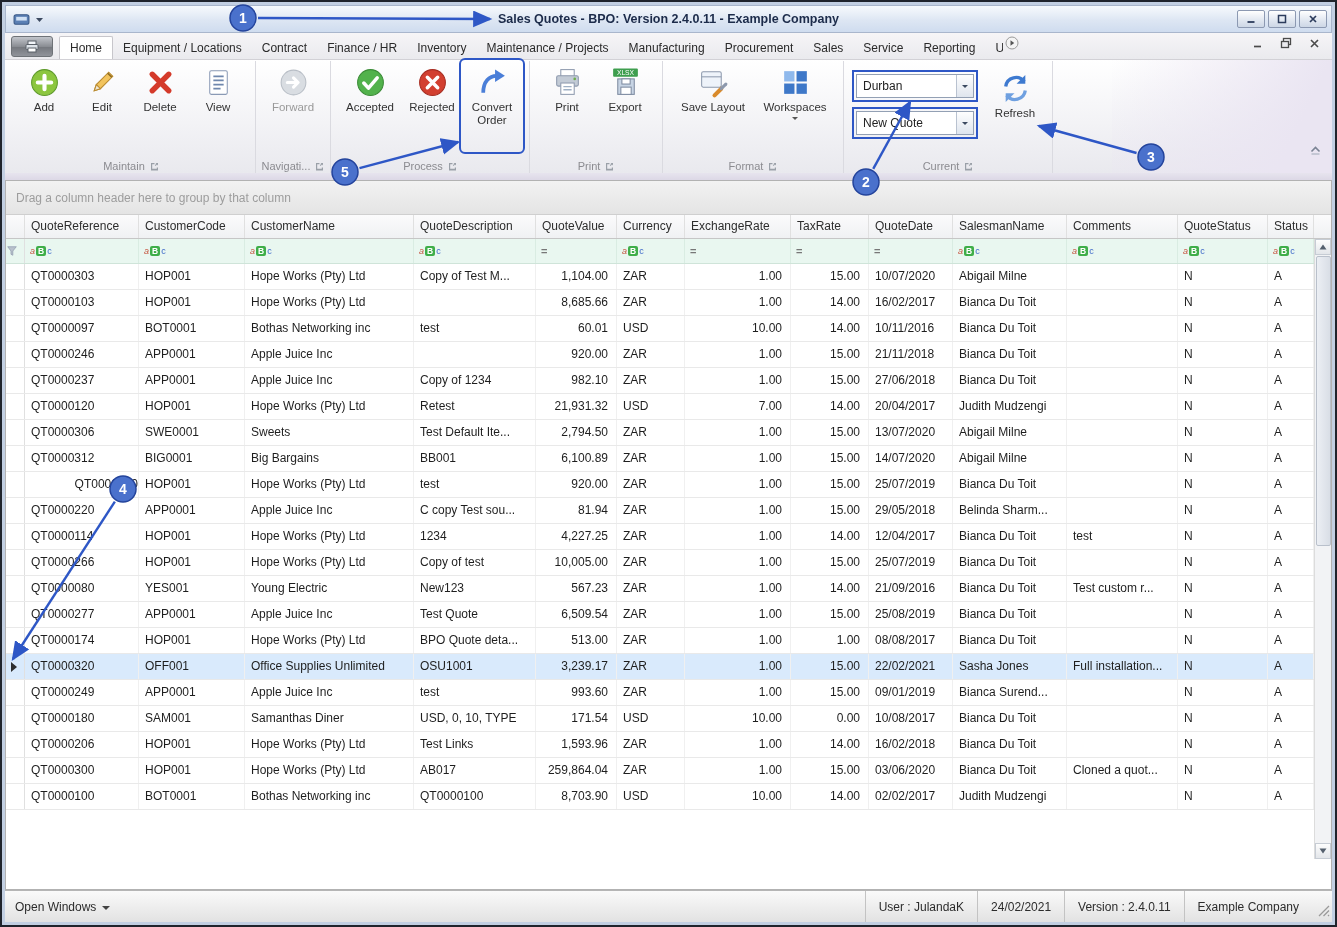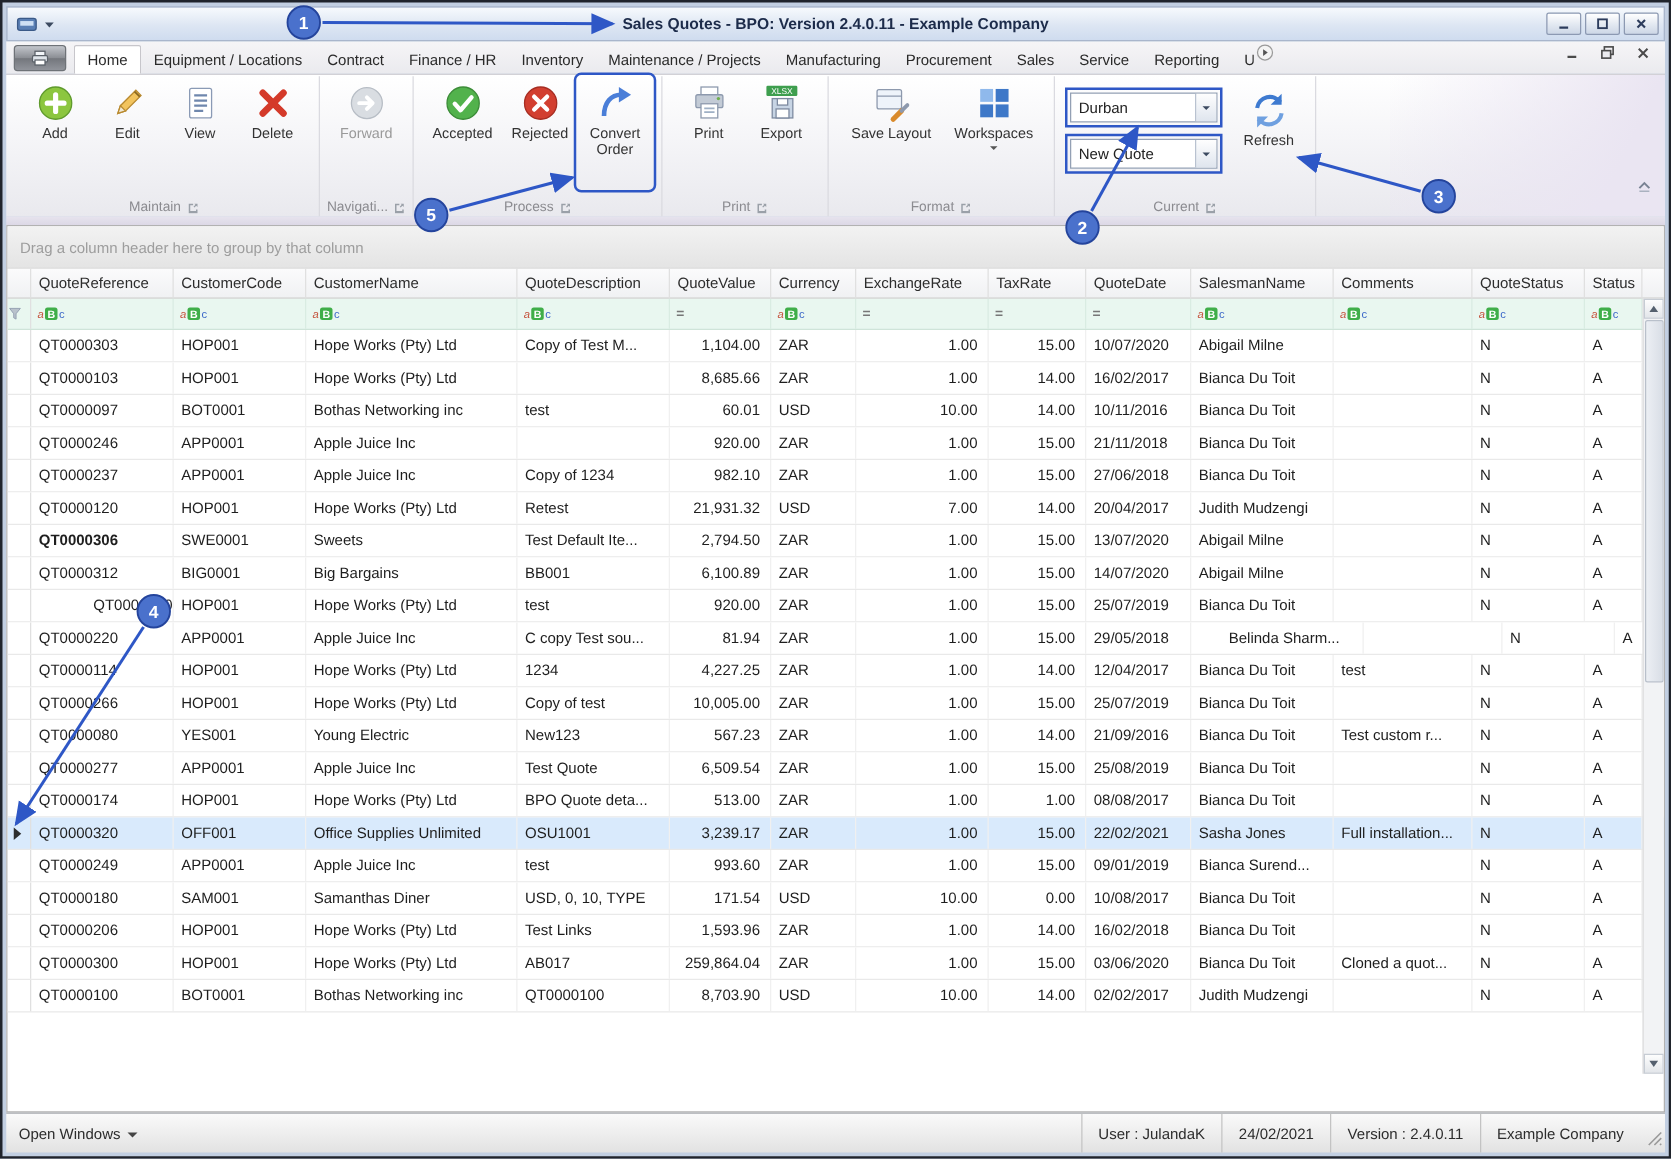--- a/index.html
+++ b/index.html
@@ -176,30 +176,30 @@
       <div class="rbtn">
         <svg class="ricon" viewBox="0 0 32 32">
             <path d="M8 24l2-6L22 6l4 4-12 12z" fill="#f2c45e" stroke="#b98a2f"></path>
             <path d="M8 24l6-2-4-4z" fill="#efe7d3" stroke="#b98a2f"></path>
             <path d="M21 7l4 4" stroke="#8a6820" stroke-width="1.4"></path>
           </svg>
         <span class="rlabel">Edit</span>
       </div>
       <div class="rbtn">
         <svg class="ricon" viewBox="0 0 32 32">
+            <path d="M8 8l16 16M24 8L8 24" stroke="#d43a2a" stroke-width="5.2" stroke-linecap="round"></path>
+          </svg>
+        <span class="rlabel">Delete</span>
+      </div>
+      <div class="rbtn">
+        <svg class="ricon" viewBox="0 0 32 32">
             <rect x="7.5" y="4.5" width="17" height="23" rx="1.5" fill="#fff" stroke="#8a9ab5"></rect>
             <path d="M11 10h10M11 14h10M11 18h10M11 22h7" stroke="#6f87ad" stroke-width="1.7"></path>
           </svg>
         <span class="rlabel">View</span>
-      </div>
-      <div class="rbtn">
-        <svg class="ricon" viewBox="0 0 32 32">
-            <path d="M8 8l16 16M24 8L8 24" stroke="#d43a2a" stroke-width="5.2" stroke-linecap="round"></path>
-          </svg>
-        <span class="rlabel">Delete</span>
       </div>
       <div class="glabel">
           <span>Maintain</span>
           <svg width="9" height="9" viewBox="0 0 9 9">
             <path d="M1 1h3.5v1.2H2.2v4.6h4.6V5.5H8v3H1z" fill="#9aa0a8"></path>
             <path d="M5.5 1H8v2.5L7 2.5 5.5 4 4.8 3.3 6.3 1.8z" fill="#9aa0a8"></path>
           </svg>
         </div>
     </div>
 
@@ -547,21 +547,21 @@
           <div class="gcell num" style="flex: 0 0 106px;">7.00</div>
           <div class="gcell num" style="flex: 0 0 78px;">14.00</div>
           <div class="gcell" style="flex: 0 0 84px;">20/04/2017</div>
           <div class="gcell" style="flex: 0 0 114px;">Judith Mudzengi</div>
           <div class="gcell" style="flex: 0 0 111px;"></div>
           <div class="gcell" style="flex: 0 0 90px;">N</div>
           <div class="gcell" style="flex: 0 0 46px;">A</div>
         </div>
         <div class="grow">
           <div class="gcell ind"></div>
-          <div class="gcell" style="flex: 0 0 114px; font-weight: bold;">QT0000306</div>
+          <div class="gcell" style="flex: 0 0 114px;">QT0000306</div>
           <div class="gcell" style="flex: 0 0 106px;">SWE0001</div>
           <div class="gcell" style="flex: 0 0 169px;">Sweets</div>
           <div class="gcell" style="flex: 0 0 122px;">Test Default Ite...</div>
           <div class="gcell num" style="flex: 0 0 81px;">2,794.50</div>
           <div class="gcell" style="flex: 0 0 68px;">ZAR</div>
           <div class="gcell num" style="flex: 0 0 106px;">1.00</div>
           <div class="gcell num" style="flex: 0 0 78px;">15.00</div>
           <div class="gcell" style="flex: 0 0 84px;">13/07/2020</div>
           <div class="gcell" style="flex: 0 0 114px;">Abigail Milne</div>
           <div class="gcell" style="flex: 0 0 111px;"></div>
@@ -604,21 +604,21 @@
           <div class="gcell ind"></div>
           <div class="gcell" style="flex: 0 0 114px;">QT0000220</div>
           <div class="gcell" style="flex: 0 0 106px;">APP0001</div>
           <div class="gcell" style="flex: 0 0 169px;">Apple Juice Inc</div>
           <div class="gcell" style="flex: 0 0 122px;">C copy Test sou...</div>
           <div class="gcell num" style="flex: 0 0 81px;">81.94</div>
           <div class="gcell" style="flex: 0 0 68px;">ZAR</div>
           <div class="gcell num" style="flex: 0 0 106px;">1.00</div>
           <div class="gcell num" style="flex: 0 0 78px;">15.00</div>
           <div class="gcell" style="flex: 0 0 84px;">29/05/2018</div>
-          <div class="gcell" style="flex: 0 0 114px; margin-left: 24px;">Belinda Sharm...</div>
+          <div class="gcell" style="flex: 0 0 114px;">Belinda Sharm...</div>
           <div class="gcell" style="flex: 0 0 111px;"></div>
           <div class="gcell" style="flex: 0 0 90px;">N</div>
           <div class="gcell" style="flex: 0 0 46px;">A</div>
         </div>
         <div class="grow">
           <div class="gcell ind"></div>
           <div class="gcell" style="flex: 0 0 114px;">QT0000114</div>
           <div class="gcell" style="flex: 0 0 106px;">HOP001</div>
           <div class="gcell" style="flex: 0 0 169px;">Hope Works (Pty) Ltd</div>
           <div class="gcell" style="flex: 0 0 122px;">1234</div>

